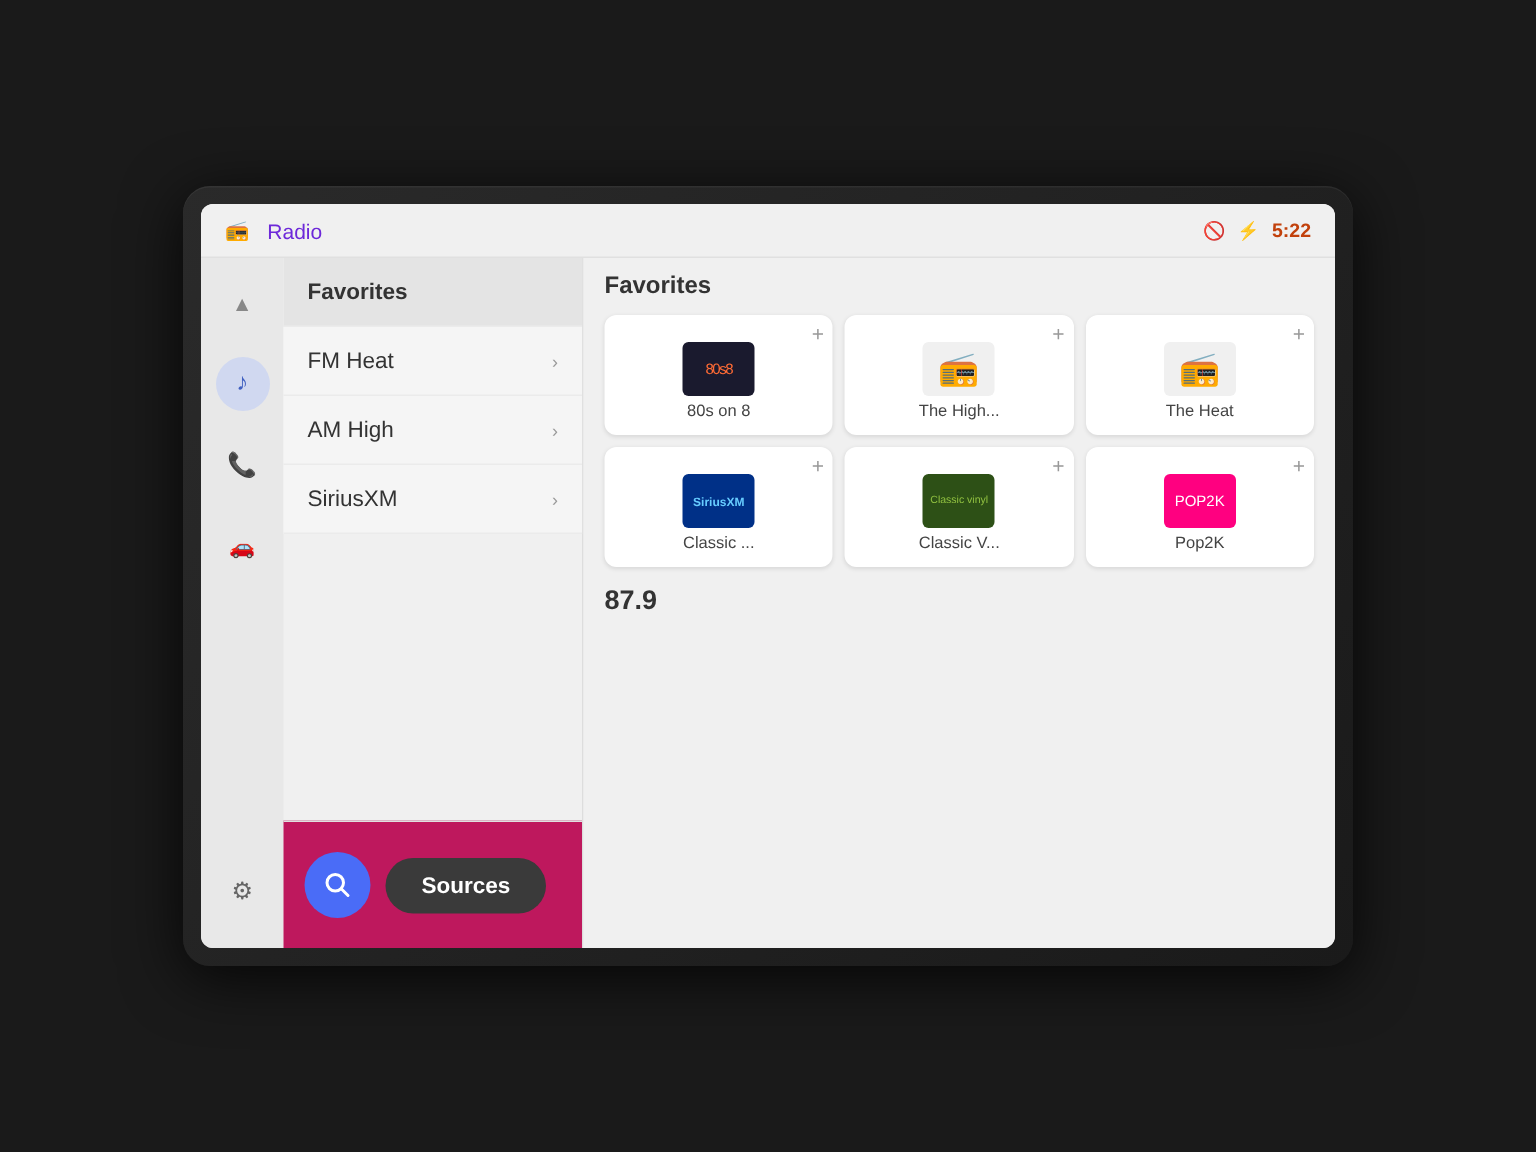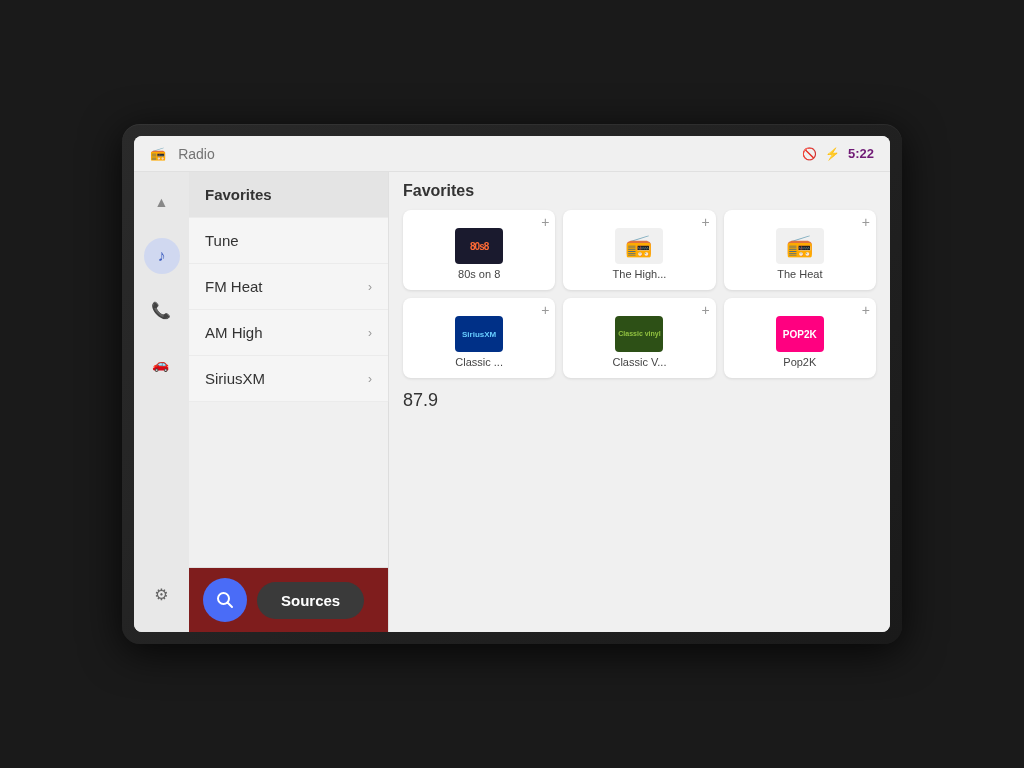--- a/index.html
+++ b/index.html
@@ -45,21 +45,21 @@
     }
 
     .top-bar-left {
       display: flex;
       align-items: center;
       gap: 8px;
     }
 
     .top-bar-title {
       font-size: 14px;
-      color: #737373;
+      color: #6d28d9;
       font-weight: 500;
     }
 
     .top-bar-right {
       display: flex;
       align-items: center;
       gap: 8px;
       font-size: 13px;
       color: #555;
     }
@@ -126,25 +126,25 @@
       font-weight: 600;
     }
 
     .menu-item .chevron {
       color: #999;
       font-size: 12px;
     }
 
     
     .bottom-bar {
-      padding: 10px 14px;
+      padding: 20px 14px;
       display: flex;
       align-items: center;
       gap: 10px;
-      background: #7f1d1d;
+      background: #be185d;
       border-top: 1px solid #e0e0e0;
     }
 
     .search-btn {
       width: 44px;
       height: 44px;
       border-radius: 50%;
       background: #4a6cf7;
       display: flex;
       align-items: center;
@@ -214,21 +214,21 @@
       width: 48px;
       height: 36px;
       display: flex;
       align-items: center;
       justify-content: center;
       margin-top: 10px;
       margin-bottom: 4px;
       border-radius: 4px;
       overflow: hidden;
       font-size: 10px;
-      font-weight: bold;
+      font-weight: normal;
     }
 
     .station-80s {
       background: #1a1a2e;
       color: #ff6b35;
       font-size: 9px;
       font-weight: 900;
       letter-spacing: -1px;
     }
 
@@ -261,29 +261,29 @@
 
     .station-label {
       font-size: 11px;
       color: #444;
       text-align: right;
       font-weight: 500;
     }
 
     .current-freq {
       font-size: 18px;
-      font-weight: 400;
+      font-weight: 700;
       color: #333;
       margin-top: 4px;
     }
 
     
     .wifi-off-icon { font-size: 12px; color: #666; }
     .bluetooth-icon { font-size: 12px; color: #666; }
-    .time-display { font-size: 13px; font-weight: 600; color: #701a75; }
+    .time-display { font-size: 13px; font-weight: 600; color: #c2410c; }
 
     
     .radio-header-icon { font-size: 13px; color: #555; margin-right: 4px; }
   </style>
 </head>
 <body>
 
 <div class="car-bezel">
   <div class="screen">
 
@@ -307,23 +307,20 @@
         <div class="sidebar-icon">📞</div>
         <div class="sidebar-icon" style="font-size:14px;">🚗</div>
         <div class="sidebar-icon" style="font-size:16px; margin-top: auto; margin-bottom: 8px;">⚙</div>
       </div>
 
       <div style="display:flex; flex-direction:column; width:200px; border-right: 1px solid #ddd;">
         <div class="menu-panel">
 
           <div class="menu-item active">
             <span>Favorites</span>
-          </div>
-          <div class="menu-item">
-            <span>Tune</span>
           </div>
           <div class="menu-item">
             <span>FM Heat</span>
             <span class="chevron">›</span>
           </div>
           <div class="menu-item">
             <span>AM High</span>
             <span class="chevron">›</span>
           </div>
           <div class="menu-item">

